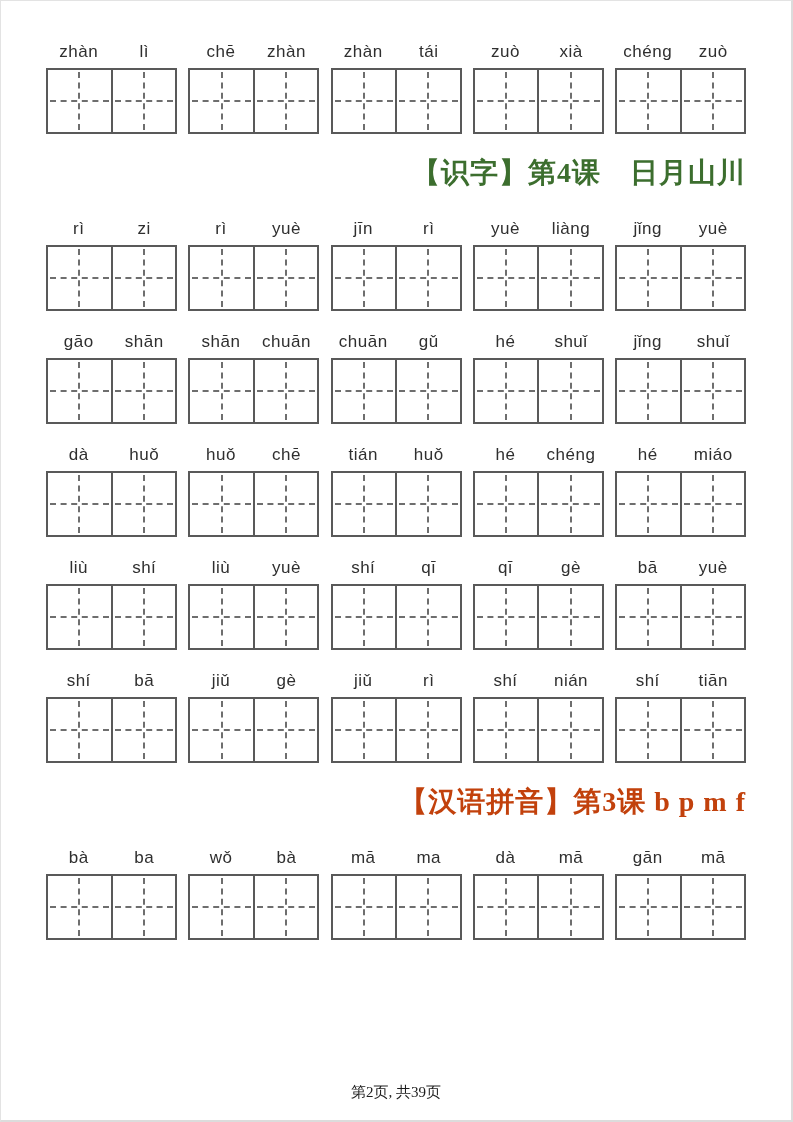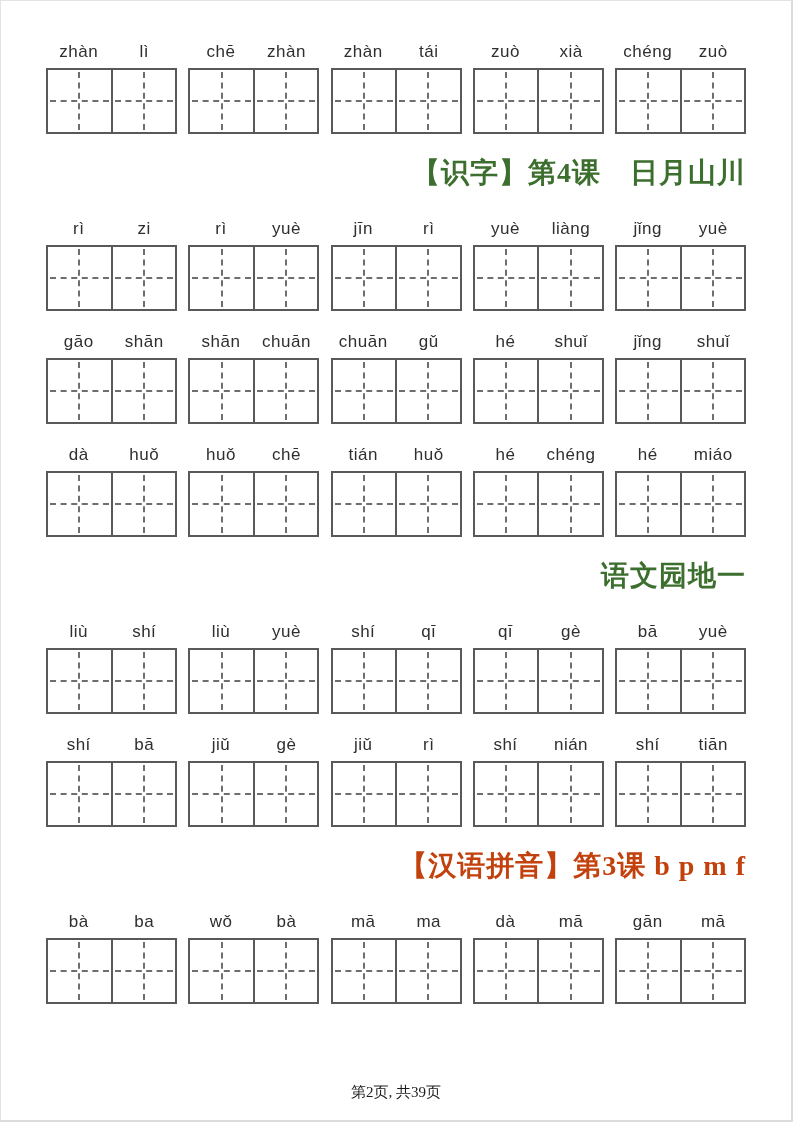--- a/index.html
+++ b/index.html
@@ -309,21 +309,20 @@
           <div class="labels">
             <span>hé</span>
             <span>miáo</span>
           </div>
           <div class="pair">
             <div class="cell"></div>
             <div class="cell"></div>
           </div>
         </div>
       </div>
-      <div class="section-heading" style="color: rgb(60, 110, 46);">语文园地一</div>
       <div class="word-row">
         <div class="word-group">
           <div class="labels">
             <span>liù</span>
             <span>shí</span>
           </div>
           <div class="pair">
             <div class="cell"></div>
             <div class="cell"></div>
           </div>

